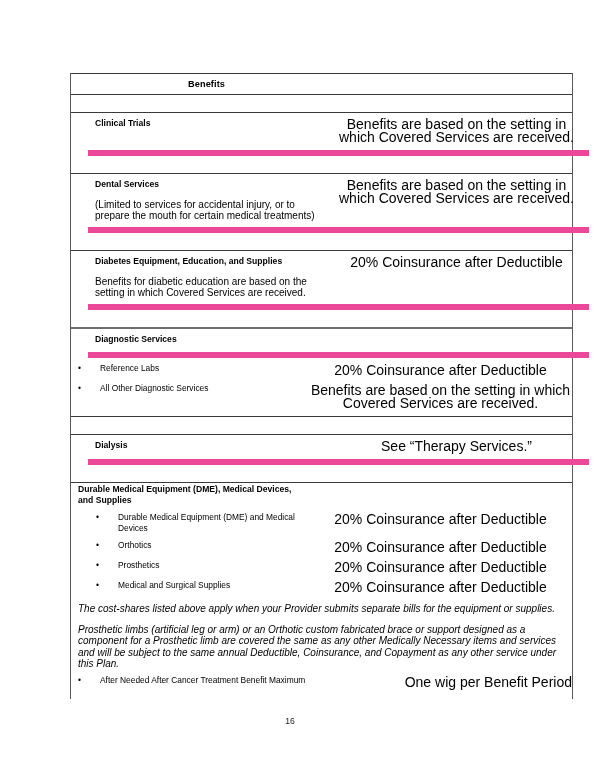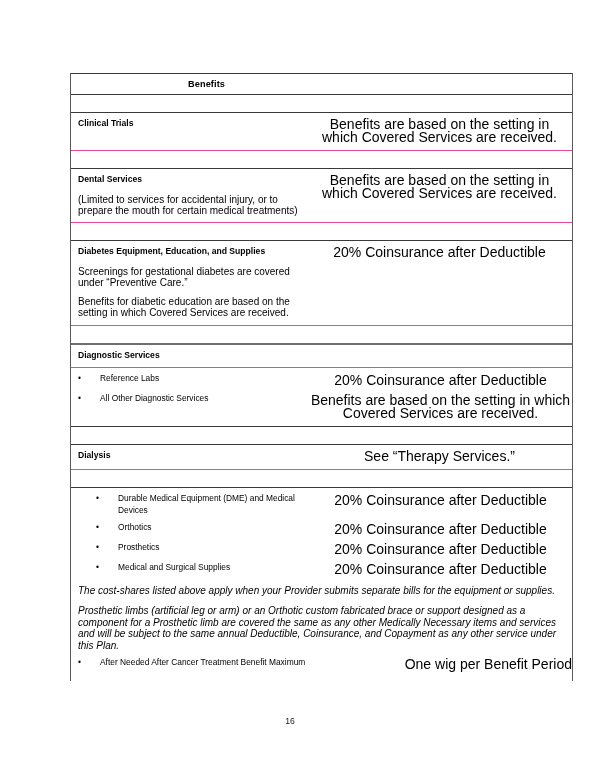--- a/index.html
+++ b/index.html
@@ -65,22 +65,23 @@
     height: 17px;
     border-bottom: 1px solid #3a3a3a;
   }
   .row-spacer-thick {
     height: 17px;
     border-bottom: 2px solid #6e6e6e;
   }
 
   
   .row-content {
-    border-bottom: 1px solid #ec4899;
+    border-bottom: 6px solid #ec4899;
     padding: 4px 0 6px 0;
+    margin-left: 17px;
   }
 
   .col-left {
     width: 238px;
     flex: 0 0 238px;
     box-sizing: border-box;
     padding-left: 7px;
     padding-right: 4px;
   }
   .col-right {
@@ -208,21 +209,20 @@
       <div class="col-right">
         <div class="value">Benefits are based on the setting in which Covered Services are received.</div>
       </div>
     </div>
 
     <div class="row-spacer"></div>
 
     <div class="row row-content">
       <div class="col-left">
         <div class="label">Diabetes Equipment, Education, and Supplies</div>
-        <div class="note">Screenings for gestational diabetes are covered under “Preventive Care.”</div>
         <div class="note">Benefits for diabetic education are based on the setting in which Covered Services are received.</div>
       </div>
       <div class="col-right">
         <div class="value">20% Coinsurance after Deductible</div>
       </div>
     </div>
 
     <div class="row-spacer row-spacer-thick"></div>
 
     <div class="row row-content">
@@ -261,20 +261,26 @@
       </div>
       <div class="col-right">
         <div class="value">See “Therapy Services.”</div>
       </div>
     </div>
 
     <div class="row-spacer"></div>
 
     <div class="row-block no-rule">
 
+      <div class="row">
+        <div class="col-left">
+          <div class="label">Durable Medical Equipment (DME), Medical Devices, and Supplies</div>
+        </div>
+        <div class="col-right"></div>
+      </div>
 
       <div class="bullet-row first">
         <div class="bullet-left">
           <span class="dot indent-2">•</span>
           <span class="bullet-text">Durable Medical Equipment (DME) and Medical Devices</span>
         </div>
         <div class="bullet-right">
           <div class="value">20% Coinsurance after Deductible</div>
         </div>
       </div>

